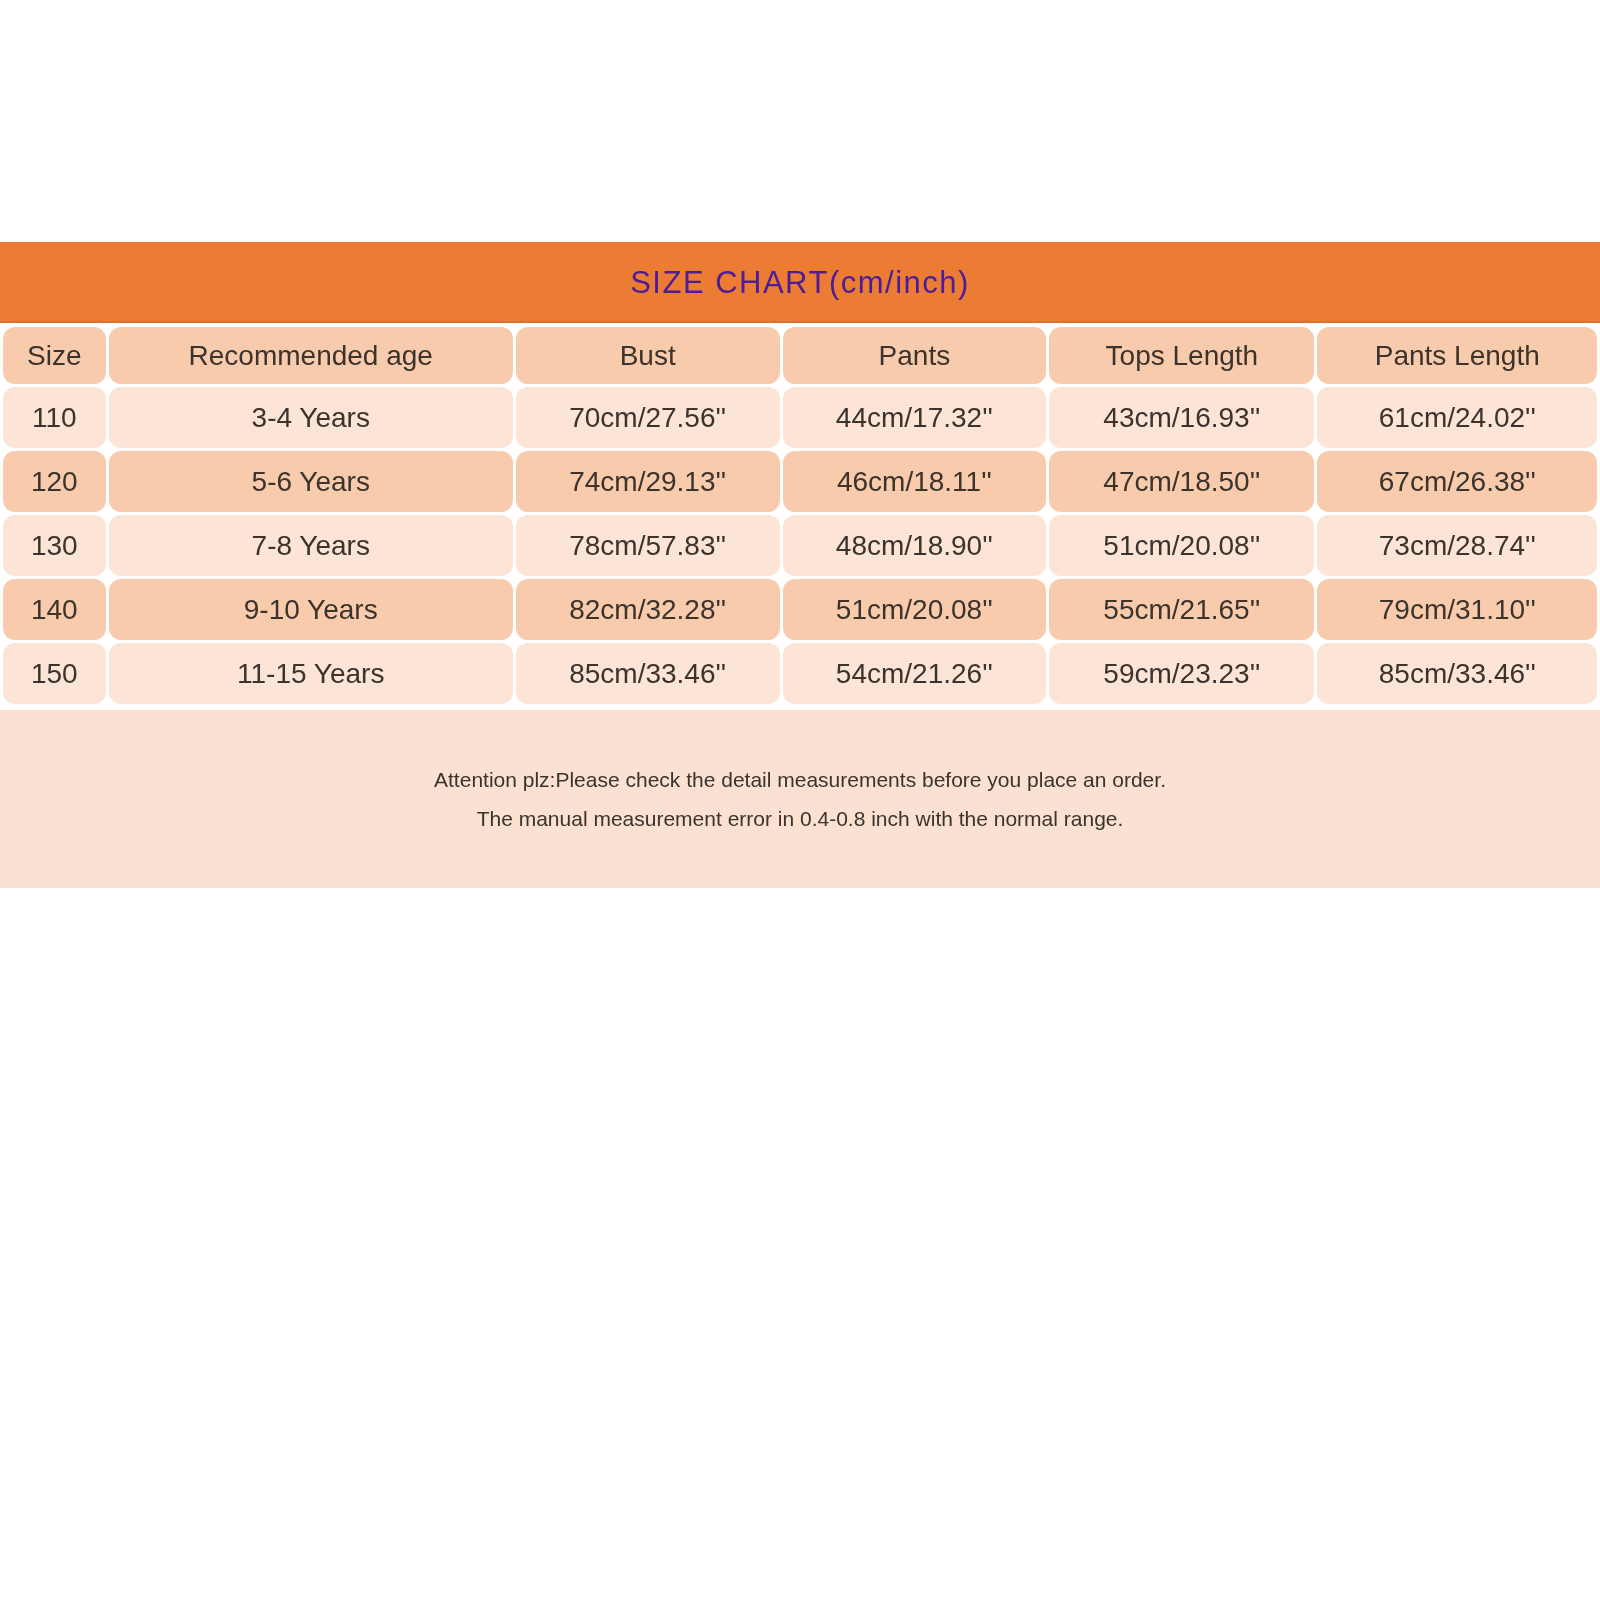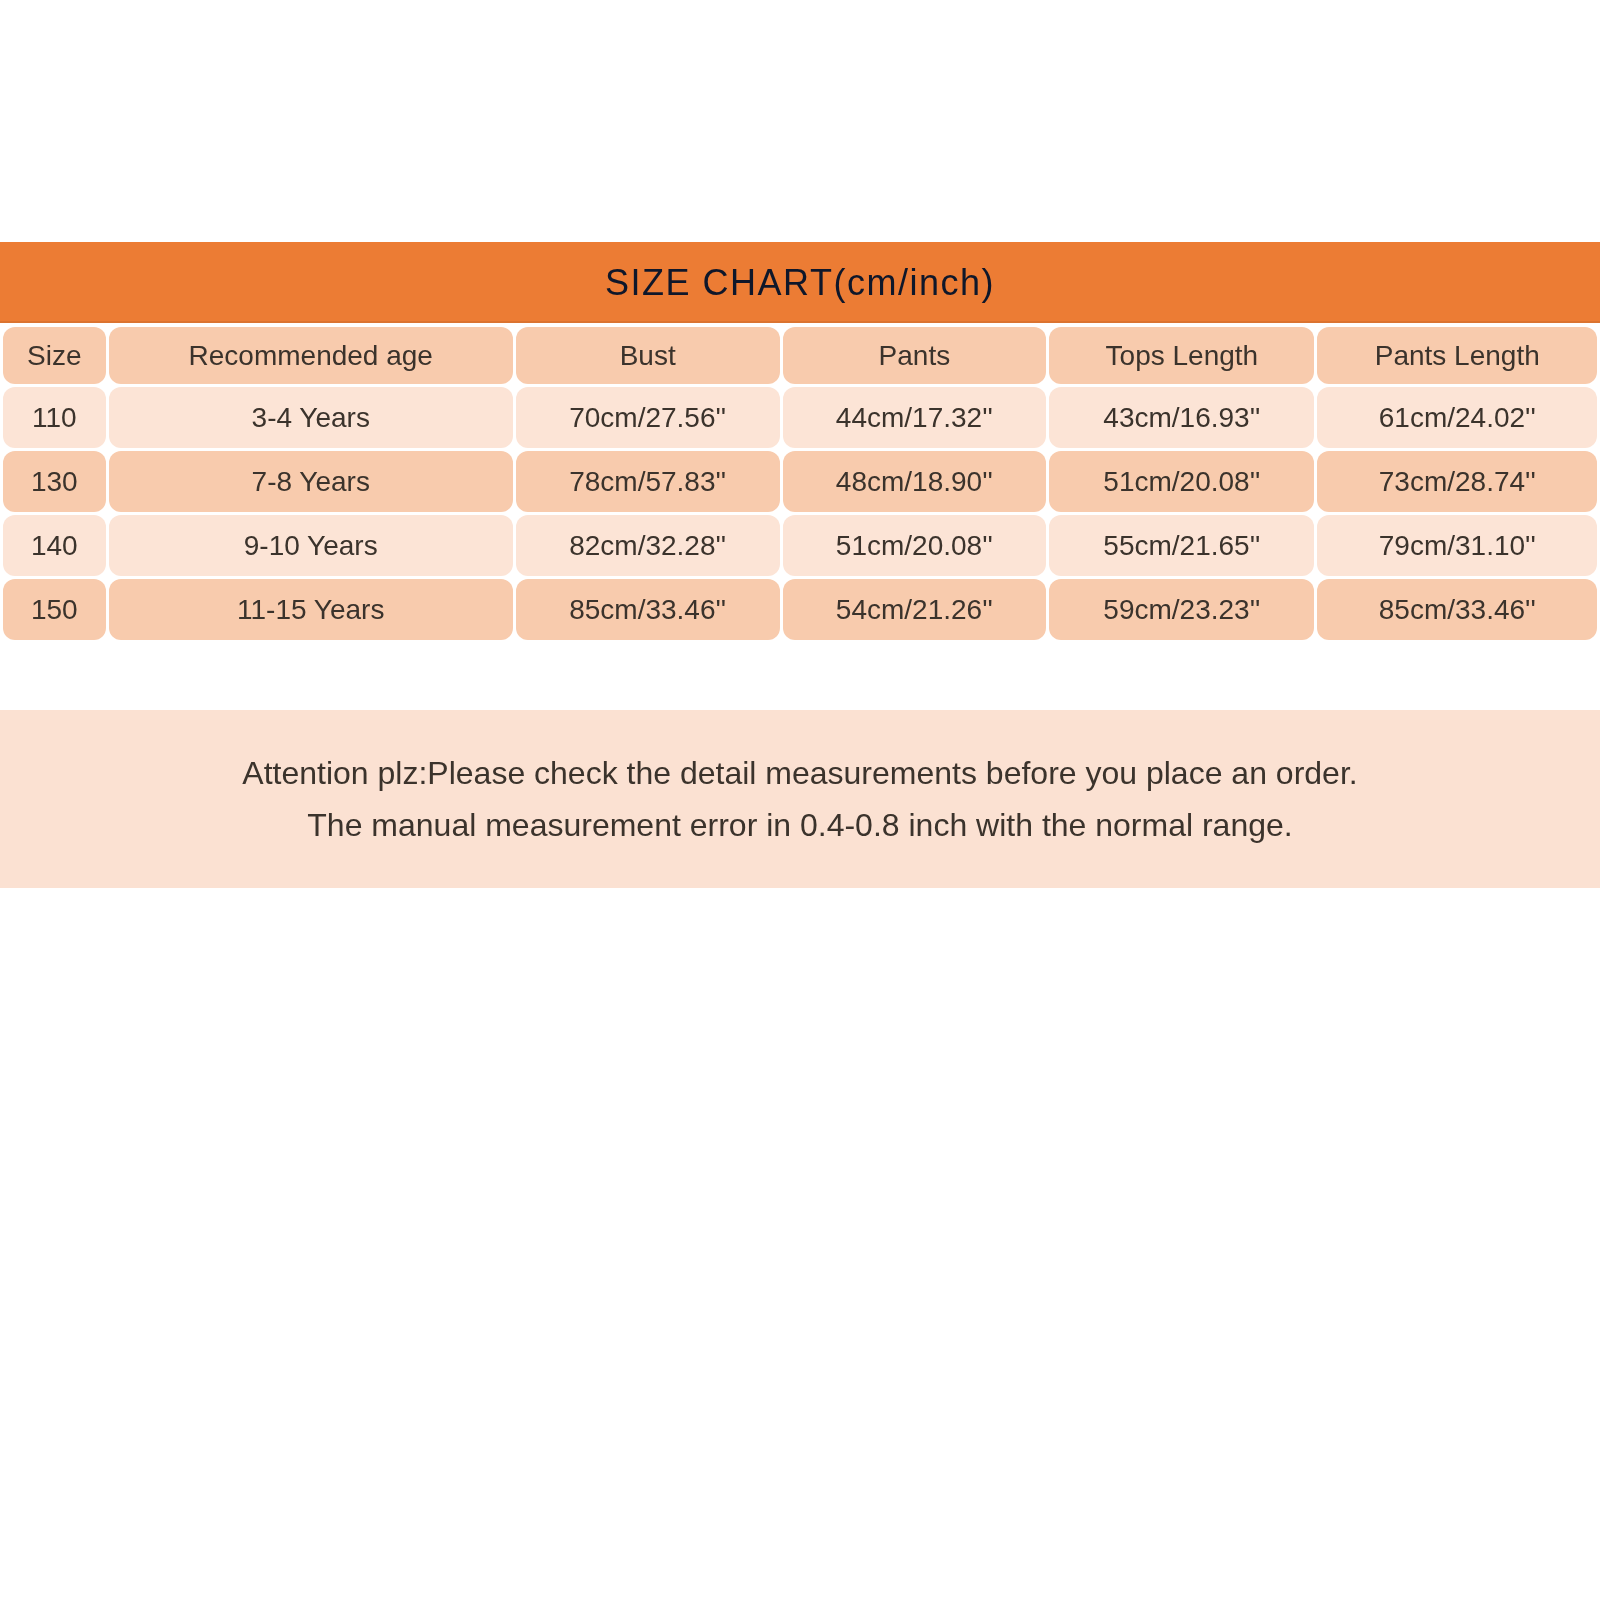--- a/index.html
+++ b/index.html
@@ -22,22 +22,22 @@
     top: 242px;
     width: 1600px;
     height: 81px;
     background: #ec7c34;
     display: flex;
     align-items: center;
     justify-content: center;
     box-shadow: inset 0 -2px 0 rgba(0,0,0,0.07);
   }
   .title-bar .title-text {
-    color: #0f172a;
-    font-size: 36px;
+    color: #4c1d95;
+    font-size: 31px;
     letter-spacing: 1.5px;
   }
   table.size-table {
     position: absolute;
     left: 0;
     top: 324px;
     width: 1600px;
     table-layout: fixed;
     border-collapse: separate;
     border-spacing: 3px;
@@ -70,21 +70,21 @@
     left: 0;
     top: 710px;
     width: 1600px;
     height: 178px;
     background: #fbe1d2;
     display: flex;
     flex-direction: column;
     align-items: center;
     justify-content: center;
     gap: 15px;
-    font-size: 32px;
+    font-size: 21px;
     color: #3b332c;
     text-align: center;
   }
 </style>
 </head>
 <body>
 
 <div class="canvas">
 
   <div class="title-bar">
@@ -113,20 +113,28 @@
     <tbody>
       <tr>
         <td>110</td>
         <td>3-4 Years</td>
         <td>70cm/27.56''</td>
         <td>44cm/17.32''</td>
         <td>43cm/16.93''</td>
         <td>61cm/24.02''</td>
       </tr>
       <tr>
+        <td>120</td>
+        <td>5-6 Years</td>
+        <td>74cm/29.13''</td>
+        <td>46cm/18.11''</td>
+        <td>47cm/18.50''</td>
+        <td>67cm/26.38''</td>
+      </tr>
+      <tr>
         <td>130</td>
         <td>7-8 Years</td>
         <td>78cm/57.83''</td>
         <td>48cm/18.90''</td>
         <td>51cm/20.08''</td>
         <td>73cm/28.74''</td>
       </tr>
       <tr>
         <td>140</td>
         <td>9-10 Years</td>

